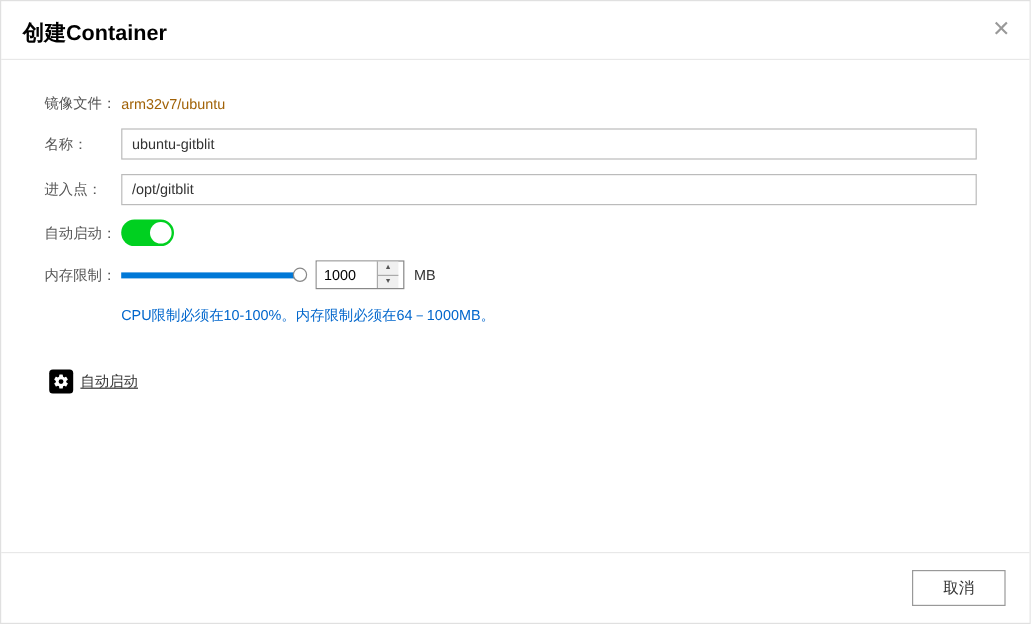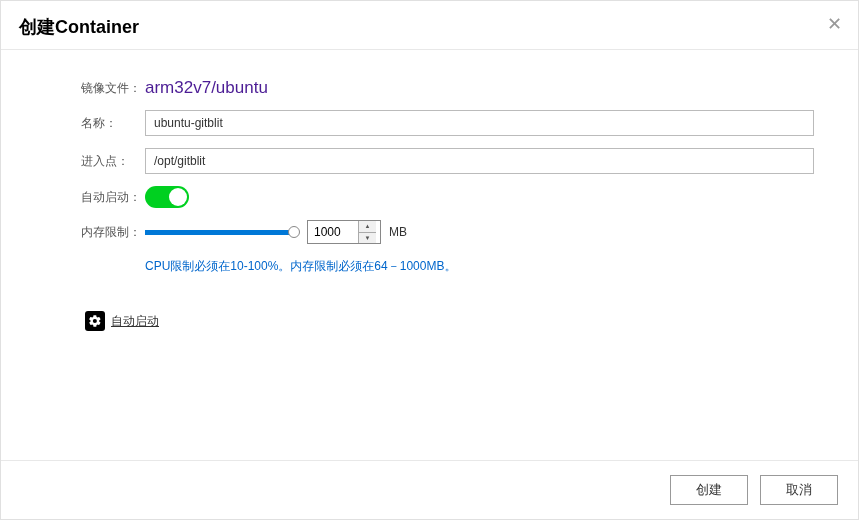--- a/index.html
+++ b/index.html
@@ -37,37 +37,36 @@
       color: #999;
       cursor: pointer;
       background: none;
       border: none;
       font-weight: 300;
     }
     .content {
       padding: 28px 44px 0 36px;
       flex: 1;
       overflow: auto;
-      margin-left: 44px;
     }
     .row {
       display: flex;
       align-items: center;
       margin-bottom: 12px;
     }
     .label {
       width: 64px;
       font-size: 12px;
       color: #555;
       text-align: left;
       flex-shrink: 0;
     }
     .value-text {
-      font-size: 17px;
-      color: #4c1d95;
+      font-size: 12px;
+      color: #a16207;
     }
     .text-input {
       flex: 1;
       height: 26px;
       border: 1px solid #bbb;
       padding: 0 8px;
       font-size: 12px;
       color: #333;
       outline: none;
     }
@@ -267,16 +266,15 @@
         <svg width="14" height="14" viewBox="0 0 24 24" fill="#fff">
             <path d="M19.14,12.94a7,7,0,0,0,.05-.94,7,7,0,0,0-.05-.94l2.11-1.65a.5.5,0,0,0,.12-.64l-2-3.46a.5.5,0,0,0-.61-.22l-2.49,1a7,7,0,0,0-1.62-.94l-.38-2.65A.5.5,0,0,0,13.77,2H9.77a.5.5,0,0,0-.5.42L8.89,5.07a7,7,0,0,0-1.62.94l-2.49-1a.5.5,0,0,0-.61.22l-2,3.46a.5.5,0,0,0,.12.64L4.4,11a7,7,0,0,0-.05.94,7,7,0,0,0,.05.94L2.29,14.53a.5.5,0,0,0-.12.64l2,3.46a.5.5,0,0,0,.61.22l2.49-1a7,7,0,0,0,1.62.94l.38,2.65a.5.5,0,0,0,.5.42h4a.5.5,0,0,0,.5-.42l.38-2.65a7,7,0,0,0,1.62-.94l2.49,1a.5.5,0,0,0,.61-.22l2-3.46a.5.5,0,0,0-.12-.64ZM11.77,15.5A3.5,3.5,0,1,1,15.27,12,3.5,3.5,0,0,1,11.77,15.5Z"></path>
           </svg>
       </div>
       <span class="advanced-link">自动启动</span>
     </div>
 
   </div>
 
   <div class="footer">
-    <button class="btn">创建</button>
     <button class="btn">取消</button>
   </div>
 </div>
 
 </body></html>

